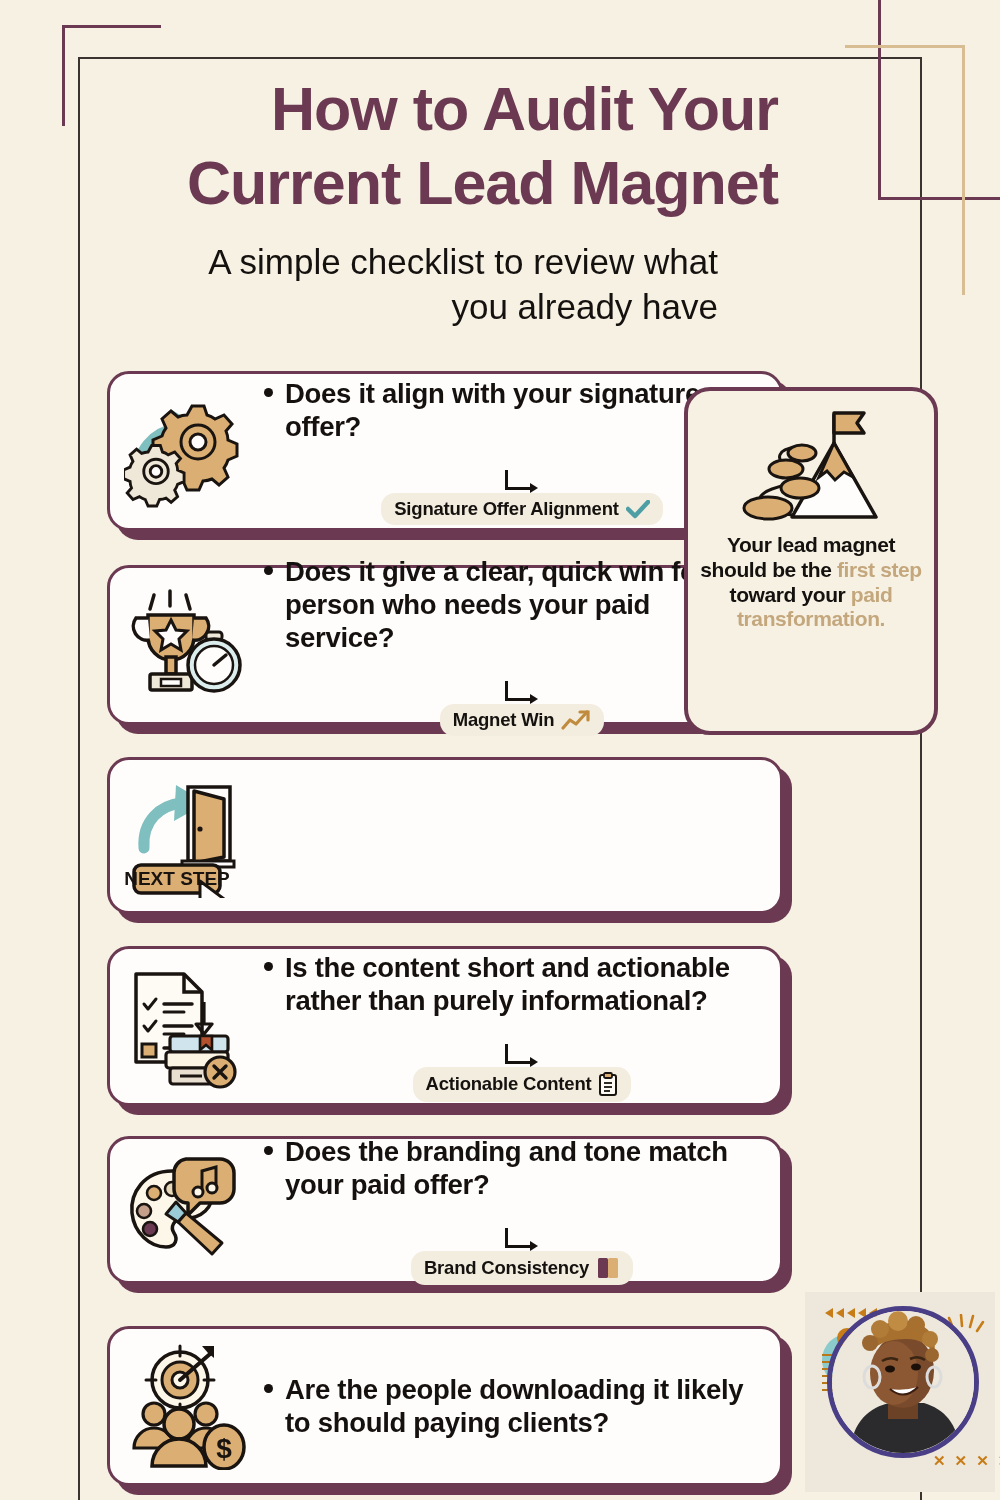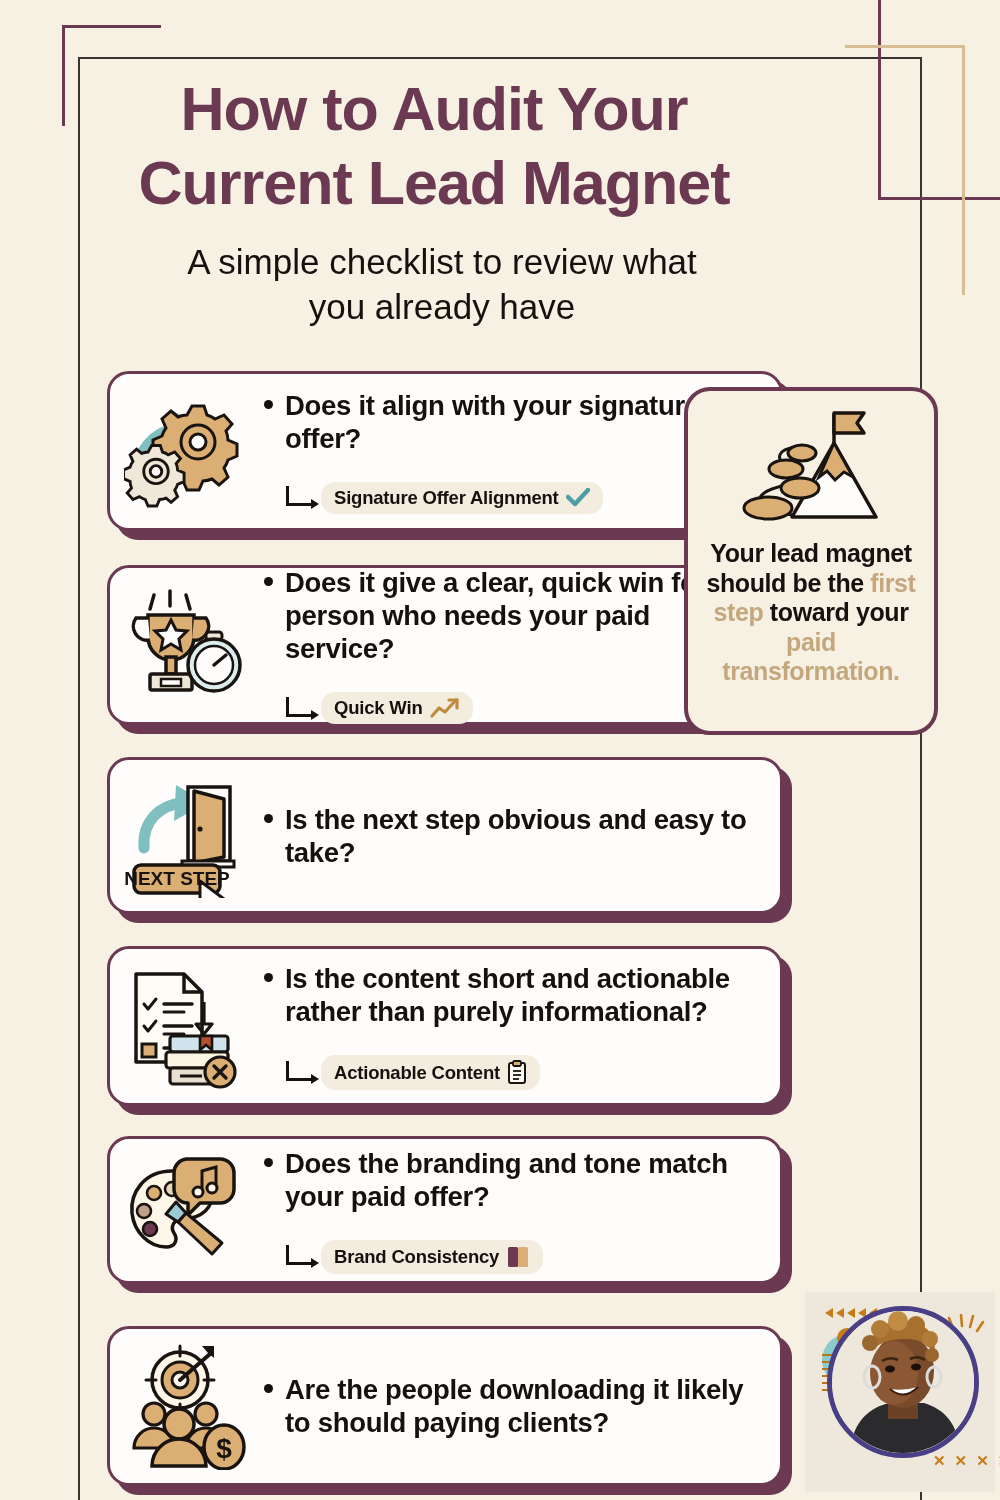--- a/index.html
+++ b/index.html
@@ -38,21 +38,21 @@
   .corner-tan-tr2{
     position:absolute;left:962px;top:45px;width:0;height:250px;
     border-left:3px solid #D9BD92;
   }
   .line-vert-bottom{
     position:absolute;left:920px;top:745px;width:0;height:760px;
     border-left:2px solid #3A3330;
   }
 
   
-  .header{position:absolute;left:0;top:72px;width:868px;text-align:center;}
+  .header{position:absolute;left:0;top:72px;width:868px;text-align:right;}
   .title{
     color:#6B3A52;
     font-size:61px;
     font-weight:bold;
     line-height:1.22;
     letter-spacing:-1px;
     margin:0;
     padding:0 90px;
   }
   .subtitle{
@@ -90,21 +90,21 @@
     letter-spacing:-0.3px;
   }
   .bullet{
     flex:0 0 auto;
     margin:11px 12px 0 0;
     width:9px;height:9px;border-radius:50%;
     background:#15110F;
   }
   .tag-row{
     display:flex;align-items:center;
-    margin-top:27px;margin-left:22px;
+    margin-top:27px;margin-left:22px;flex-direction:column;
   }
   .arrow-el{
     width:26px;height:17px;
     border-left:3px solid #15110F;
     border-bottom:3px solid #15110F;
     margin-right:6px;margin-bottom:3px;
     position:relative;flex:0 0 auto;
   }
   .arrow-el:after{
     content:"";position:absolute;right:-4px;bottom:-6px;
@@ -126,23 +126,23 @@
     position:absolute;
     background:#F6F1E3;
     border:4px solid #6B3A52;
     border-radius:26px;
     box-sizing:border-box;
     text-align:center;
     padding:14px 12px 12px;
     z-index:5;
   }
   .callout-text{
-    font-size:25px;font-weight:bold;line-height:1.18;
+    font-size:21px;font-weight:bold;line-height:1.18;
     color:#15110F;letter-spacing:-0.4px;
-    margin-top:6px;
+    margin-top:0;
   }
   .hl{color:#C4A77D;}
 
   
   .avatar-wrap{
     position:absolute;left:805px;top:1292px;width:190px;height:200px;
     background:#EDE8DB;
     z-index:8;
   }
   .avatar-ring{
@@ -262,21 +262,21 @@
       </svg>
     </div>
     <div class="card-body">
       <div class="card-q">
         <span class="bullet"></span>
         <span>Does it give a clear, quick win for the person who needs your paid service?</span>
       </div>
       <div class="tag-row">
         <span class="arrow-el"></span>
         <span class="tag-pill">
-          <span>Quick Win</span>
+          <span>Magnet Win</span>
           <span>
             <svg width="30" height="22" viewBox="0 0 30 22">
                 <path d="M2 19 L9 11 L15 15 L26 3" stroke="#C08B3E" stroke-width="3.2" fill="none" stroke-linecap="round" stroke-linejoin="round"></path>
                 <path d="M19 3 h8 v8" stroke="#C08B3E" stroke-width="3.2" fill="none" stroke-linecap="round"></path>
               </svg>
           </span>
         </span>
       </div>
     </div>
   </div>
@@ -308,24 +308,20 @@
         <rect x="64" y="14" width="42" height="74" fill="#FFFDFC" stroke="#1A1411" stroke-width="3.5"></rect>
         <path d="M70 18 L100 26 V84 L70 90 Z" fill="#DBAF73" stroke="#1A1411" stroke-width="3.5" stroke-linejoin="round"></path>
         <circle cx="76" cy="56" r="2.6" fill="#1A1411"></circle>
         <rect x="58" y="88" width="52" height="6" fill="#FFFDFC" stroke="#1A1411" stroke-width="3"></rect>
         <rect x="10" y="92" width="86" height="28" rx="7" fill="#DBAF73" stroke="#1A1411" stroke-width="3.5"></rect>
         <text x="53" y="112" font-family="Liberation Sans, sans-serif" font-size="19" font-weight="bold" fill="#1A1411" text-anchor="middle">NEXT STEP</text>
         <path d="M76 108 L76 138 L84 130 L90 142 L96 138 L90 127 L100 126 Z" fill="#FFFDFC" stroke="#1A1411" stroke-width="3" stroke-linejoin="round"></path>
       </svg>
     </div>
     <div class="card-body">
-      <div class="card-q">
-        <span class="bullet"></span>
-        <span>Is the next step obvious and easy to take?</span>
-      </div>
     </div>
   </div>
 
   <div class="card" style="left:107px;top:1136px;width:676px;height:148px;">
     <div class="card-icon">
       <svg width="125" height="122" viewBox="0 0 125 122">
         <path d="M48 22 C20 22 6 44 8 64 C10 84 26 98 42 98 C52 98 54 90 50 84 C46 78 50 70 58 70 C78 70 90 58 88 42 C86 28 70 22 48 22 Z" fill="#FDF7EA" stroke="#1A1411" stroke-width="3.5"></path>
         <circle cx="30" cy="44" r="7" fill="#DBAF73" stroke="#1A1411" stroke-width="2.6"></circle>
         <circle cx="20" cy="62" r="7" fill="#C4A08A" stroke="#1A1411" stroke-width="2.6"></circle>
         <circle cx="26" cy="80" r="7" fill="#6B3A52" stroke="#1A1411" stroke-width="2.6"></circle>

